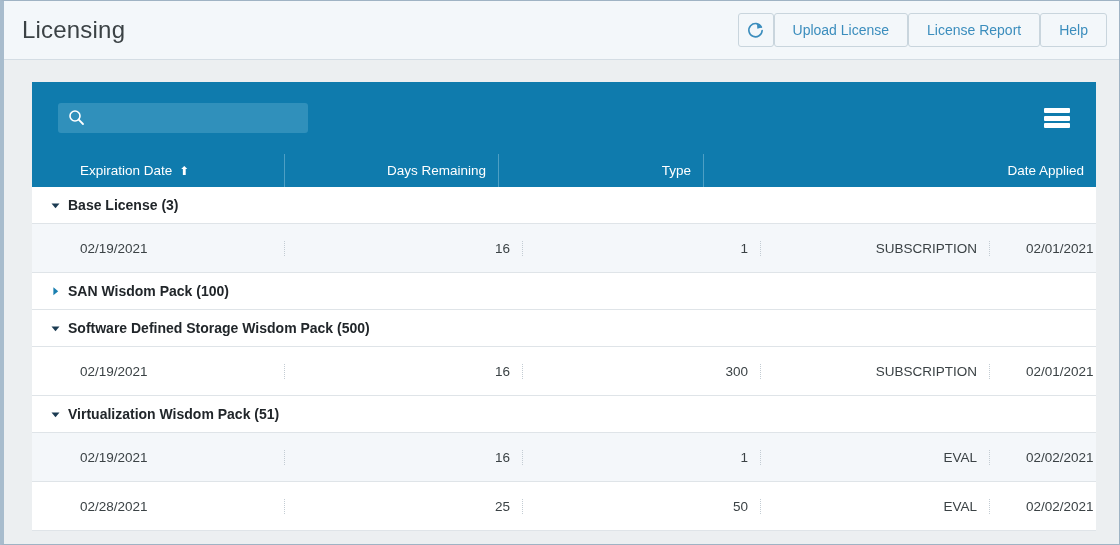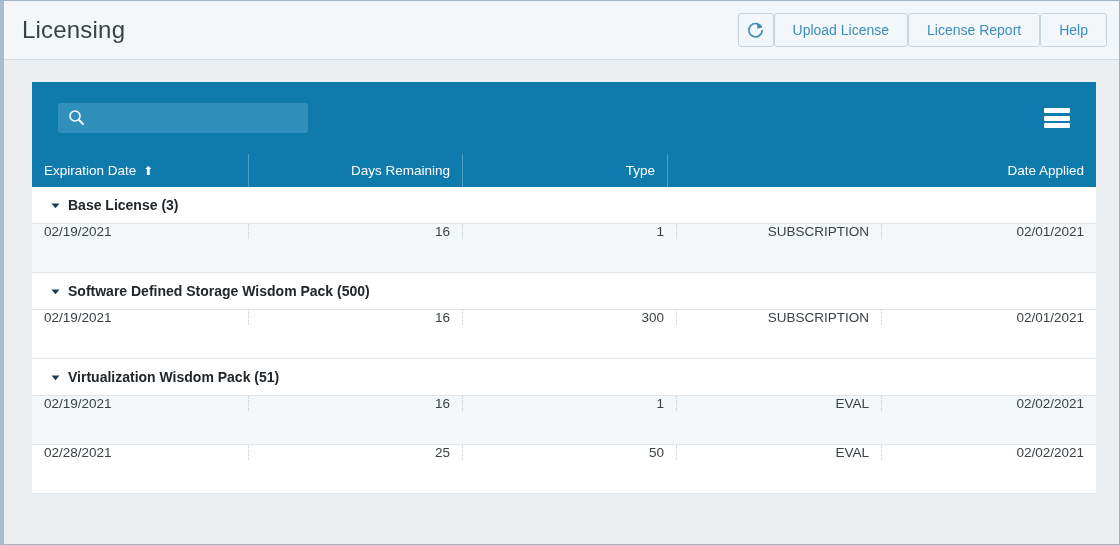--- a/index.html
+++ b/index.html
@@ -154,21 +154,21 @@
   .grid-head .cell {
     display: flex;
     align-items: center;
     box-sizing: border-box;
     padding: 0 12px;
     border-right: 1px solid #4d9fc4;
   }
   .grid-head .cell:last-child { border-right: 0; }
 
   
-  .c0 { width: 217px; flex: 0 0 217px; }
+  .c0 { width: 217px; flex: 0 0 217px; margin-left: 36px; }
   .c1 { width: 214px; flex: 0 0 214px; }
   .c2 { width: 214px; flex: 0 0 214px; }
   .c3 { width: 205px; flex: 0 0 205px; }
   .c4 { flex: 1 1 auto; }
 
   .align-left  { justify-content: flex-start; }
   .align-right { justify-content: flex-end; }
 
   .sort-arrow {
     margin-left: 7px;
@@ -199,24 +199,25 @@
   }
   .group-label {
     font-size: 14px;
     color: #21262a;
     font-weight: bold;
   }
 
   
   .data-row {
     display: flex;
-    align-items: flex-start;
+    align-items: center;
     height: 49px;
     border-bottom: 1px solid #dfe4e8;
     box-sizing: border-box;
+    gap: 24px;
   }
   .data-row.shade { background: #f4f7fa; }
   .data-row.plain { background: #ffffff; }
   .data-row .cell {
     display: flex;
     align-items: center;
     box-sizing: border-box;
     padding: 0 12px;
     font-size: 13.5px;
     color: #3b4245;
@@ -300,20 +301,28 @@
           <div class="data-row shade">
             <div class="cell c0 align-left">02/19/2021</div>
             <div class="cell c1 align-right">16</div>
             <div class="cell c2 align-right">1</div>
             <div class="cell c3 align-right">SUBSCRIPTION</div>
             <div class="cell c4 align-right">02/01/2021</div>
           </div>
           <div class="group-row">
             <span class="twisty">
               <svg width="11" height="11" viewBox="0 0 11 11">
+                <path d="M3.4 1.3 L3.4 9.3 L8.2 5.3 Z" fill="#1a7fb0"></path>
+              </svg>
+            </span>
+            <span class="group-label">SAN Wisdom Pack (100)</span>
+          </div>
+          <div class="group-row">
+            <span class="twisty">
+              <svg width="11" height="11" viewBox="0 0 11 11">
                 <path d="M1.5 3.6 L9.5 3.6 L5.5 8.2 Z" fill="#1b3b52"></path>
               </svg>
             </span>
             <span class="group-label">Software Defined Storage Wisdom Pack (500)</span>
           </div>
           <div class="data-row plain">
             <div class="cell c0 align-left">02/19/2021</div>
             <div class="cell c1 align-right">16</div>
             <div class="cell c2 align-right">300</div>
             <div class="cell c3 align-right">SUBSCRIPTION</div>

